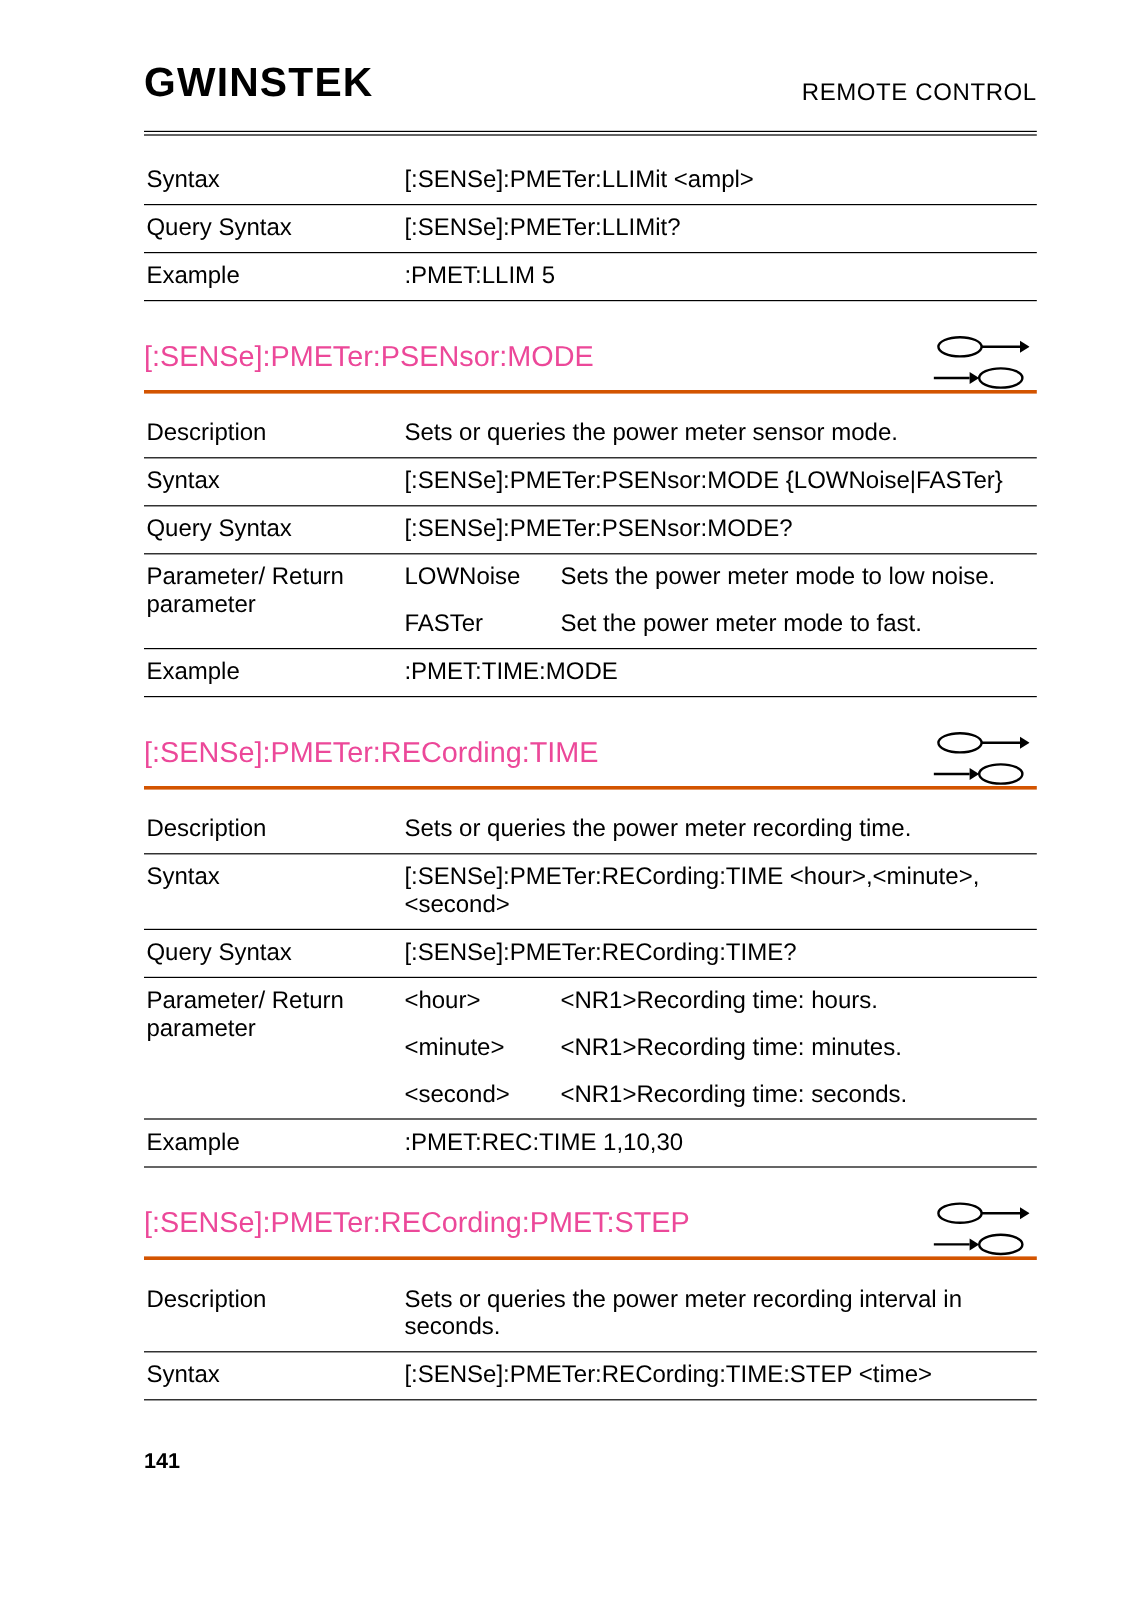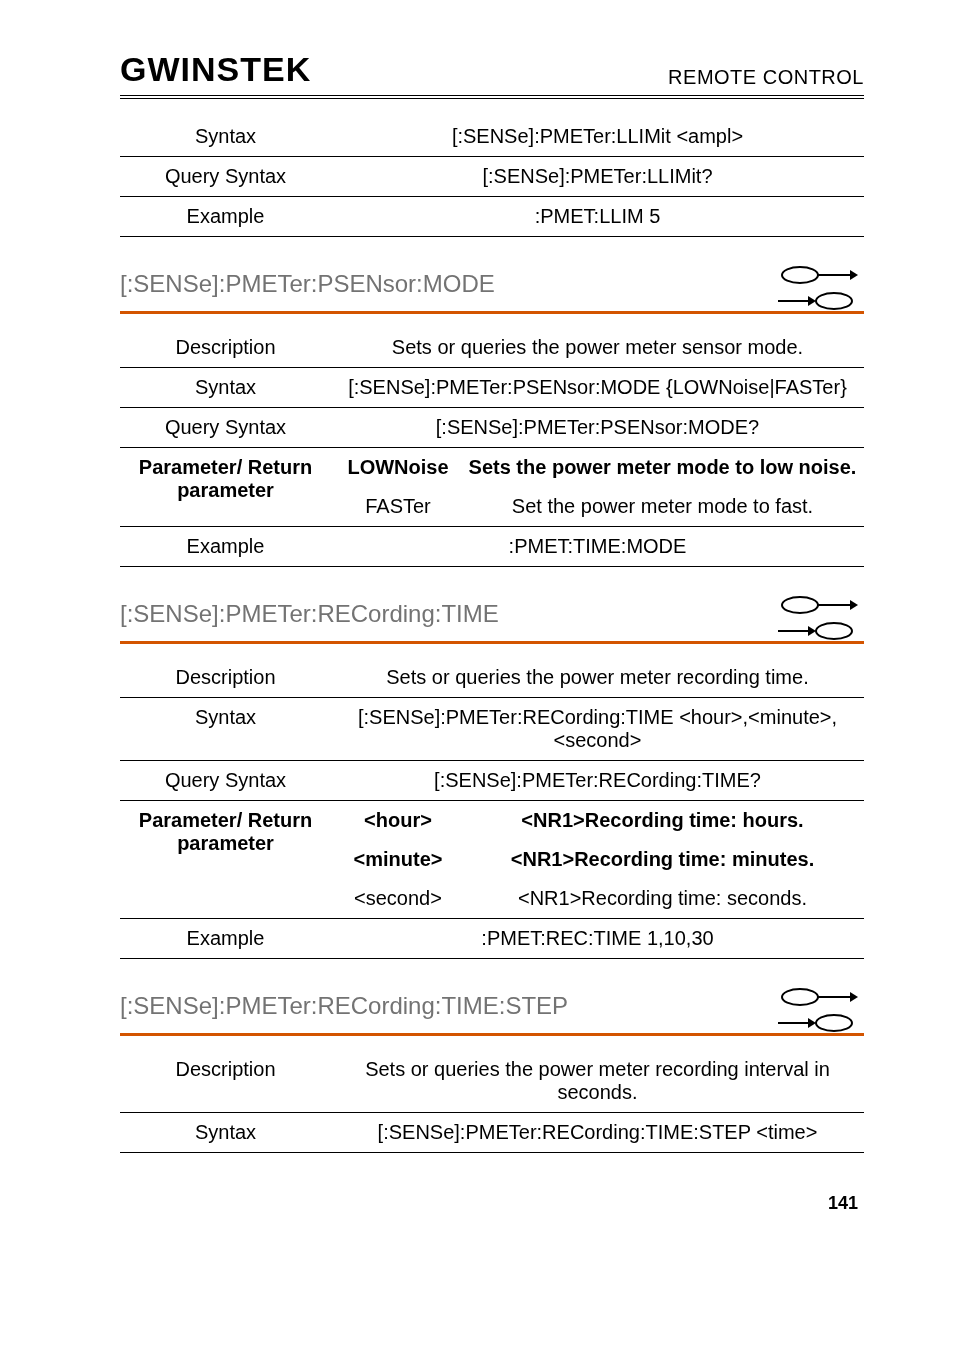--- a/index.html
+++ b/index.html
@@ -1,31 +1,31 @@
 <!DOCTYPE html>
 <html><head>
 <meta charset="utf-8">
 <style>
   * { box-sizing: border-box; margin: 0; padding: 0; }
   html, body { width: 954px; height: 1350px; font-family: Arial, Helvetica, sans-serif; background: #fff; color: #000; }
   .page { padding: 50px 90px 40px 120px; }
-  .topbar { display: flex; justify-content: space-between; align-items: flex-end; border-bottom: 4px double #000; padding-bottom: 6px; margin-bottom: 18px; }
+  .topbar { display: flex; justify-content: space-between; align-items: flex-end; border-bottom: 4px double #000; padding-bottom: 20px; margin-bottom: 18px; }
   .logo { font-size: 34px; font-weight: 900; letter-spacing: 1px; font-family: Arial, sans-serif; }
   .logo .gw { font-weight: 900; }
   .section-label { font-size: 20px; font-weight: 400; letter-spacing: 0.5px; }
-  table.spec { width: 100%; border-collapse: collapse; margin-bottom: 8px; text-align: center; }
+  table.spec { width: 100%; border-collapse: collapse; margin-bottom: 8px; }
   table.spec td { padding: 8px 6px 8px 2px; vertical-align: top; font-size: 20px; border-bottom: 1px solid #000; }
   table.spec td.k { width: 215px; }
   table.spec td.p { width: 130px; }
-  table.spec tr.noborder td { border-bottom: none; font-weight: bold; }
+  table.spec tr.noborder td { border-bottom: none; }
   .hrow { display: flex; align-items: center; justify-content: space-between; margin-top: 28px; margin-bottom: 0; }
-  .heading { font-size: 24px; font-weight: 400; color: #737373; padding-bottom: 8px; }
+  .heading { font-size: 24px; font-weight: 400; color: #ec4899; padding-bottom: 8px; }
   .hline { border-bottom: 3px solid #d35400; margin-bottom: 14px; }
   .glyphs { display: flex; flex-direction: column; gap: 6px; align-items: flex-start; padding-right: 6px; }
-  .footer { text-align: right; font-size: 18px; font-weight: 700; margin-top: 40px; padding-right: 6px; }
+  .footer { text-align: left; font-size: 18px; font-weight: 700; margin-top: 40px; padding-right: 6px; }
   svg { display: block; }
 </style>
 </head>
 <body>
 
 <div class="page">
   <div class="topbar">
     <div class="logo"><span class="gw">GWINSTEK</span></div>
     <div class="section-label">REMOTE CONTROL</div>
   </div>
@@ -137,21 +137,21 @@
       <td>&lt;NR1&gt;Recording time: seconds.</td>
     </tr>
     <tr>
       <td class="k">Example</td>
       <td colspan="2">:PMET:REC:TIME 1,10,30</td>
     </tr>
   </tbody>
     </table>
 
   <div class="hrow">
-    <div class="heading">[:SENSe]:PMETer:RECording:TIME:STEP</div>
+    <div class="heading">[:SENSe]:PMETer:RECording:PMET:STEP</div>
     <div class="glyphs">
       <svg width="80" height="20" viewBox="0 0 80 20">
           <ellipse cx="22" cy="10" rx="18" ry="8" fill="none" stroke="#000" stroke-width="2"></ellipse>
           <line x1="40" y1="10" x2="72" y2="10" stroke="#000" stroke-width="2"></line>
           <polygon points="72,5 80,10 72,15" fill="#000"></polygon>
         </svg>
       <svg width="80" height="20" viewBox="0 0 80 20">
           <line x1="0" y1="10" x2="30" y2="10" stroke="#000" stroke-width="2"></line>
           <polygon points="30,5 38,10 30,15" fill="#000"></polygon>
           <ellipse cx="56" cy="10" rx="18" ry="8" fill="none" stroke="#000" stroke-width="2"></ellipse>

